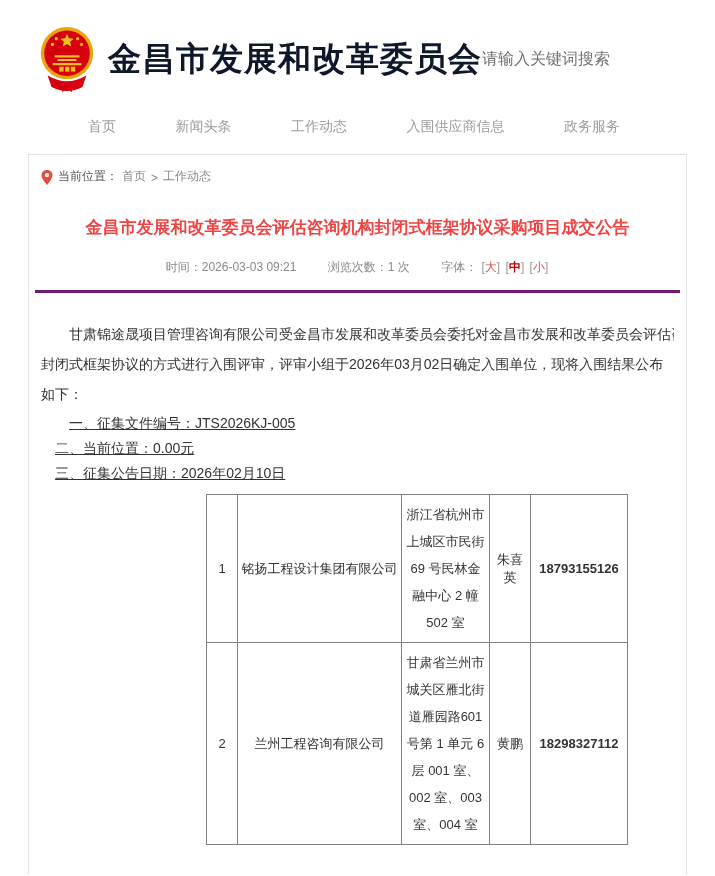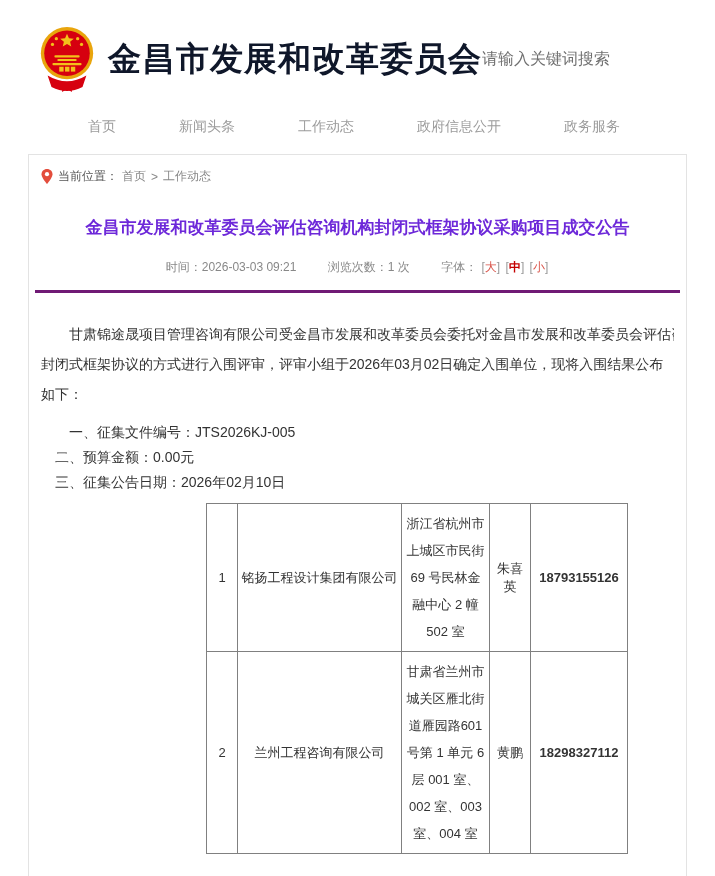--- a/index.html
+++ b/index.html
@@ -39,53 +39,53 @@
   }
 
   
   .content-box {
     margin:0 28px; border:1px solid #e3e3e3; border-bottom:none;
     min-height:700px; background:#fff;
   }
 
   
   .breadcrumb {
-    display:flex; align-items:center;
+    display:flex; align-items:flex-end;
     padding:13px 10px 10px 12px; font-size:12px; color:#888;
   }
   .pin-icon { width:12px; height:15px; margin-right:5px; }
   .crumb-label { color:#555; margin-right:4px; }
   .crumb-link { color:#888; text-decoration:none; cursor:pointer; }
   .crumb-sep { margin:0 5px; color:#888; }
 
   
   .article { padding:14px 6px 30px 6px; }
   .article-title {
-    text-align:center; font-size:17px; font-weight:bold; color:#6d28d9;
+    text-align:center; font-size:17px; font-weight:bold; color:#ef4444;
     padding:6px 40px 0 40px; line-height:26px;
   }
   .article-meta {
     text-align:center; font-size:12px; color:#888;
     padding:18px 0 14px 0; border-bottom:3px solid #701a75;
   }
   .article-meta .meta-group { margin:0 14px; }
   .meta-value { color:#888; }
   .fs-bracket { color:#999; }
   .fs-btn { cursor:pointer; margin:0 1px; }
   .fs-large { color:#d9544a; }
   .fs-medium { color:#c40000; font-weight:bold; }
   .fs-small { color:#d9544a; }
 
   .article-body { padding:26px 6px 0 6px; font-size:14px; color:#333; }
   .para-line1 {
     text-indent:2em; white-space:nowrap; overflow:hidden;
     line-height:30px;
   }
   .para-line2 { line-height:30px; }
-  .num-list { margin-top:11px; }
+  .num-list { margin-top:2px;text-decoration:underline; }
   .num-item { line-height:25px; }
   .num-item.first { padding-left:2em; }
   .num-item.rest { padding-left:1em; }
 
   
   .supplier-table {
     border-collapse:collapse; margin:8px 0 0 165px;
     font-size:13px; color:#333; table-layout:fixed;
   }
   .supplier-table th, .supplier-table td {
@@ -130,21 +130,21 @@
   <div class="site-title">金昌市发展和改革委员会</div>
   <div class="search-wrap">
     <input class="search-input" type="text" placeholder="请输入关键词搜索" style="">
   </div>
 </div>
 
 <div class="main-nav">
   <a class="nav-item">首页</a>
   <a class="nav-item">新闻头条</a>
   <a class="nav-item">工作动态</a>
-  <a class="nav-item">政府信息公开</a>
+  <a class="nav-item">入围供应商信息</a>
   <a class="nav-item">政务服务</a>
 </div>
 
 <div class="content-box">
 
   <div class="breadcrumb">
     <span class="pin-icon">
       <svg viewBox="0 0 12 15" width="12" height="15">
         <path d="M6 0 C2.7 0 .5 2.4 .5 5.3 C.5 9 6 15 6 15 S11.5 9 11.5 5.3 C11.5 2.4 9.3 0 6 0 z" fill="#e34d3c"></path>
         <circle cx="6" cy="5.2" r="2.1" fill="#fff"></circle>
@@ -173,21 +173,21 @@
         <span class="fs-btn"><span class="fs-bracket">[</span><span class="fs-small">小</span><span class="fs-bracket">]</span></span>
       </span>
     </div>
 
     <div class="article-body">
       <div class="para-line1">甘肃锦途晟项目管理咨询有限公司受金昌市发展和改革委员会委托对金昌市发展和改革委员会评估咨询机构封闭式框架协议采</div>
       <div class="para-line2">封闭式框架协议的方式进行入围评审，评审小组于2026年03月02日确定入围单位，现将入围结果公布如下：</div>
 
       <div class="num-list">
         <div class="num-item first">一、征集文件编号：JTS2026KJ-005</div>
-        <div class="num-item rest">二、预算金额：0.00元</div>
+        <div class="num-item rest">二、当前位置：0.00元</div>
         <div class="num-item rest">三、征集公告日期：2026年02月10日</div>
       </div>
 
       <table class="supplier-table">
         <colgroup>
           <col class="col-no">
             <col class="col-name">
             <col class="col-addr">
             <col class="col-person">
             <col class="col-phone">

